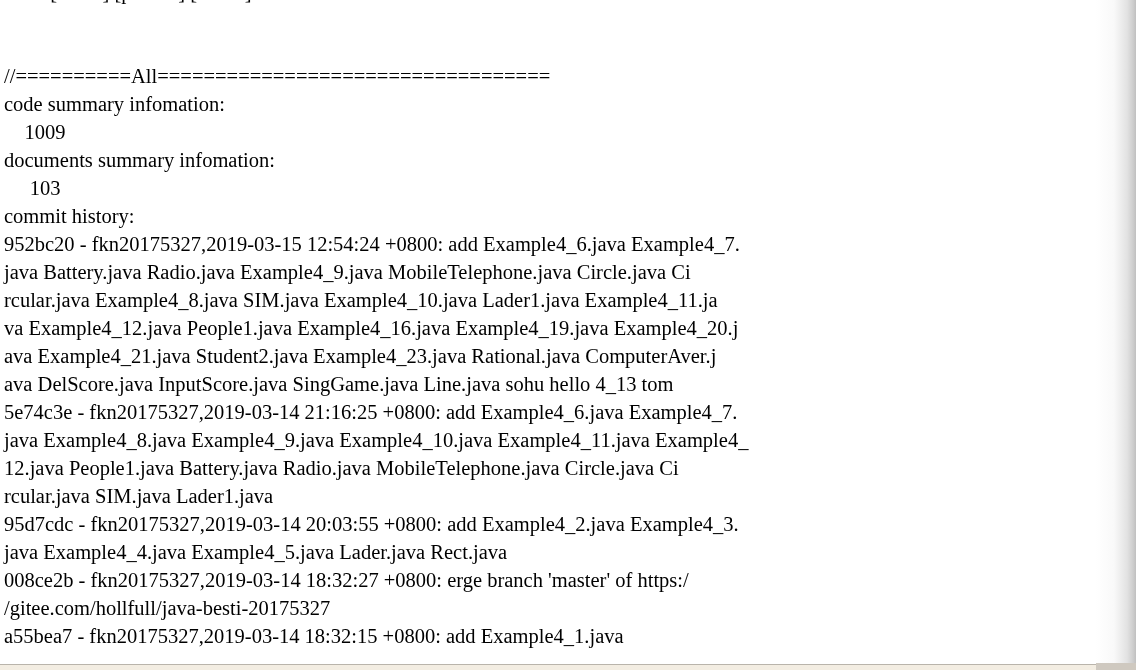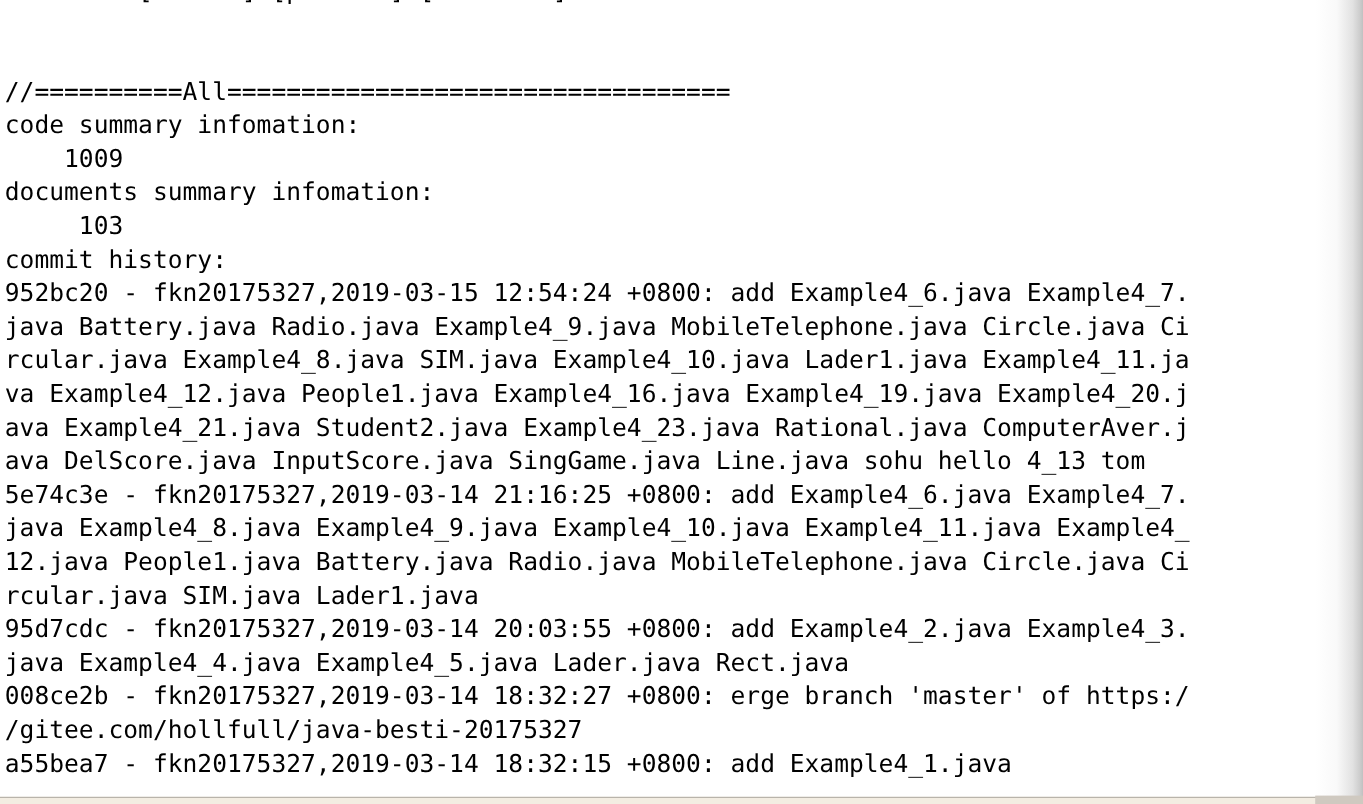--- a/index.html
+++ b/index.html
@@ -35,20 +35,21 @@
     letter-spacing: 0px;
     color: #000000;
     white-space: pre;
     font-family: "DejaVu Sans Mono", "Liberation Mono", monospace;
   }
 
   .term-line {
     display: block;
     height: 28px;
     white-space: pre;
+    font-family: Liberation Serif, serif;
   }
 
   
   #right-edge-shadow {
     position: absolute;
     right: 0;
     top: 0;
     width: 40px;
     height: 670px;
     background: linear-gradient(to right,

